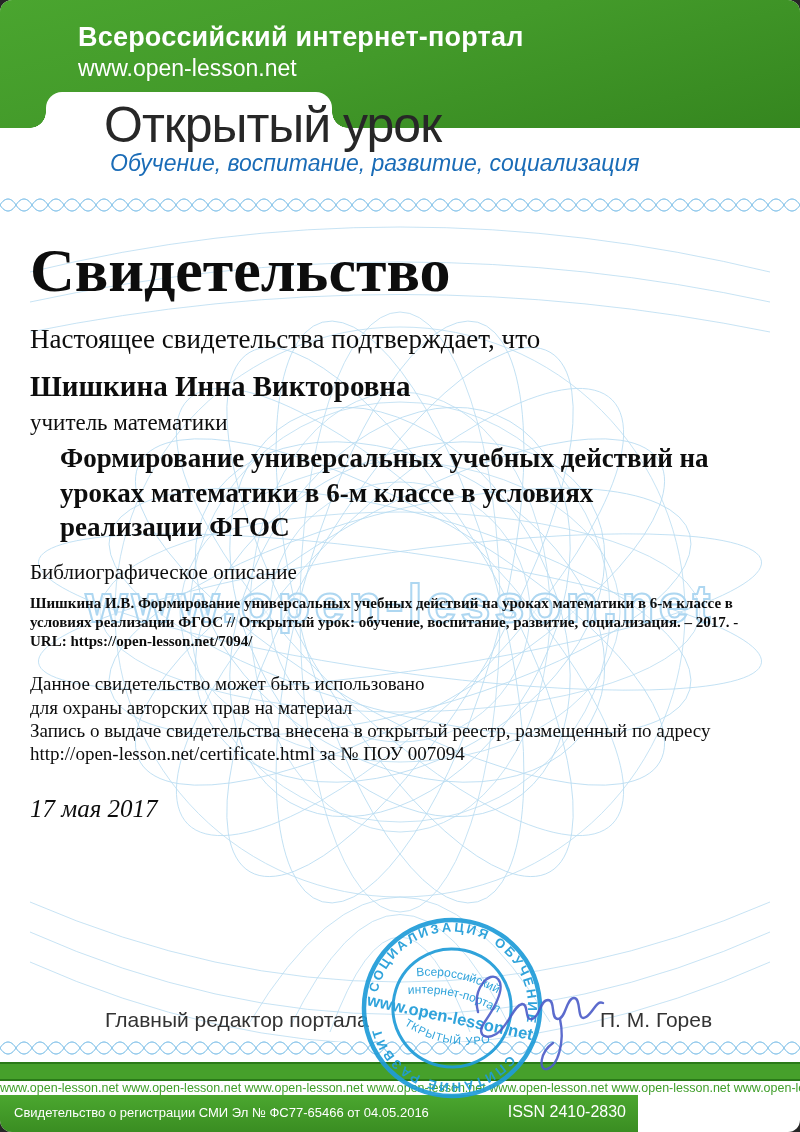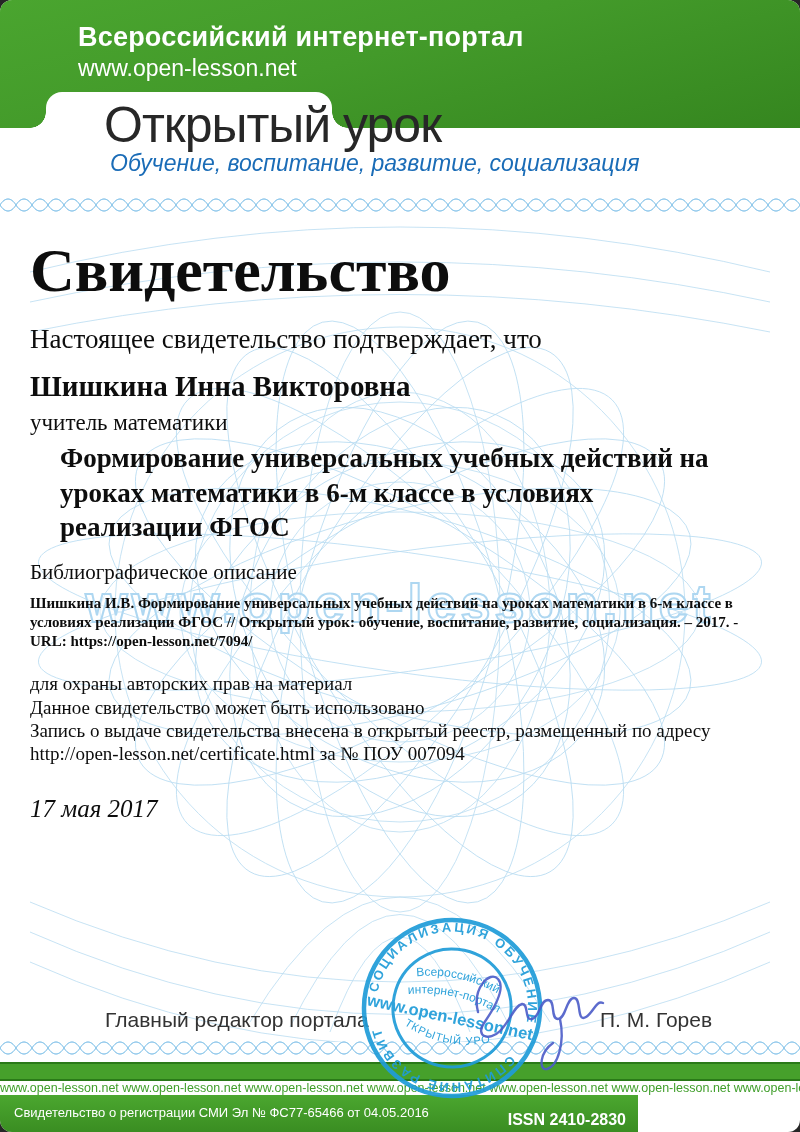--- a/index.html
+++ b/index.html
@@ -52,21 +52,21 @@
   .stamp-wrap svg{display:block;}
   .signature{position:absolute;left:462px;top:948px;width:160px;height:140px;z-index:7;}
   
   .band1{position:absolute;left:0;top:1062px;width:800px;height:19px;background:#46a02b;
          border-top:2px solid #2a7a18;border-bottom:2px solid #2a7a18;box-sizing:border-box;z-index:3;}
   .url-strip{position:absolute;left:0;top:1081px;width:800px;height:14px;background:#fff;z-index:3;
          overflow:hidden;text-align:center;white-space:nowrap;font-size:12.5px;color:#3f9e2a;line-height:14px;}
   .footer{position:absolute;left:0;top:1095px;width:638px;height:37px;z-index:3;
          background:linear-gradient(180deg,#4ba72f,#3a8d22);}
   .footer-reg{position:absolute;left:14px;top:10px;color:#fff;font-size:13px;}
-  .footer-issn{position:absolute;right:12px;top:16px;color:#fff;font-size:16px;font-weight:bold;}
+  .footer-issn{position:absolute;right:12px;top:8px;color:#fff;font-size:16px;font-weight:normal;}
 </style>
 </head>
 <body>
 
 <div class="page">
 
   <div class="header">
     <div class="portal-title">Всероссийский интернет-портал</div>
     <div class="portal-url">www.open-lesson.net</div>
     <div class="logo-tab"></div>
@@ -124,28 +124,28 @@
       <path d="M250,810 Q400,560 550,810"></path>
       <path d="M290,815 Q400,590 510,815"></path>
       <path d="M330,820 Q400,630 470,820"></path>
     </g>
   </svg>
 
   <div class="watermark">www.open-lesson.net</div>
 
   <div class="content">
     <div class="cert-title">Свидетельство</div>
-    <div class="intro">Настоящее свидетельство подтверждает, что</div>
+    <div class="intro">Настоящее свидетельства подтверждает, что</div>
     <div class="name">Шишкина Инна Викторовна</div>
     <div class="role">учитель математики</div>
     <div class="work-title">Формирование универсальных учебных действий на уроках математики в 6-м классе в условиях реализации ФГОС</div>
     <div class="biblio-label">Библиографическое описание</div>
     <div class="citation">Шишкина И.В. Формирование универсальных учебных действий на уроках математики в 6-м классе в условиях реализации ФГОС // Открытый урок: обучение, воспитание, развитие, социализация. – 2017. - URL: https://open-lesson.net/7094/</div>
+    <div class="note">Данное свидетельство может быть использовано</div>
     <div class="note">для охраны авторских прав на материал</div>
-    <div class="note">Данное свидетельство может быть использовано</div>
     <div class="note">Запись о выдаче свидетельства внесена в открытый реестр, размещенный по адресу</div>
     <div class="note">http://open-lesson.net/certificate.html за № ПОУ 007094</div>
     <div class="date">17 мая 2017</div>
   </div>
 
   <div class="editor-label">Главный редактор портала</div>
   <div class="editor-name">П. М. Горев</div>
 
   <div class="stamp-wrap">
     <svg width="196" height="196" viewBox="0 0 196 196">

